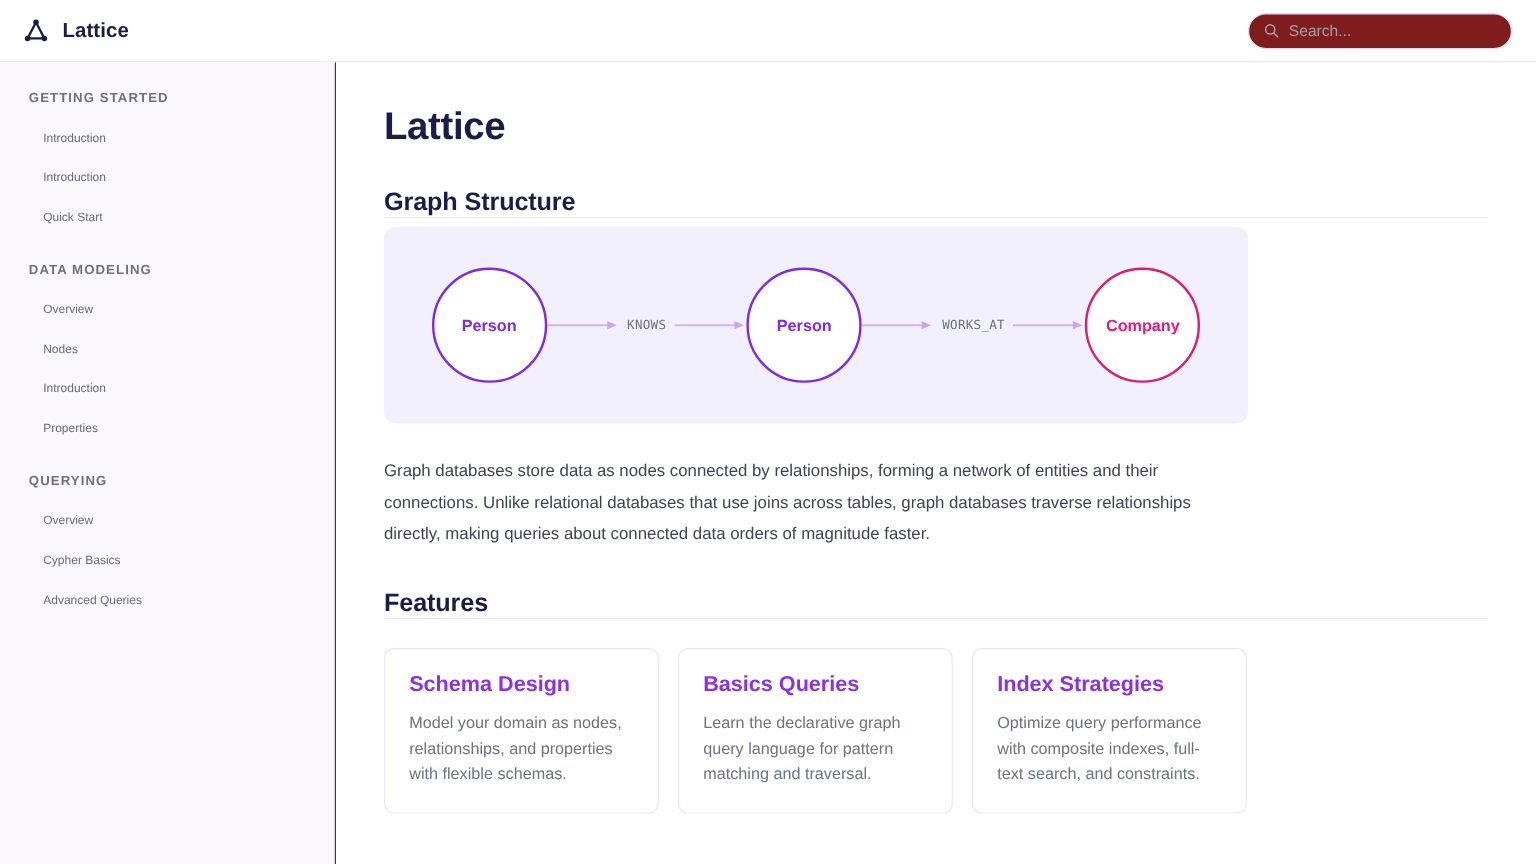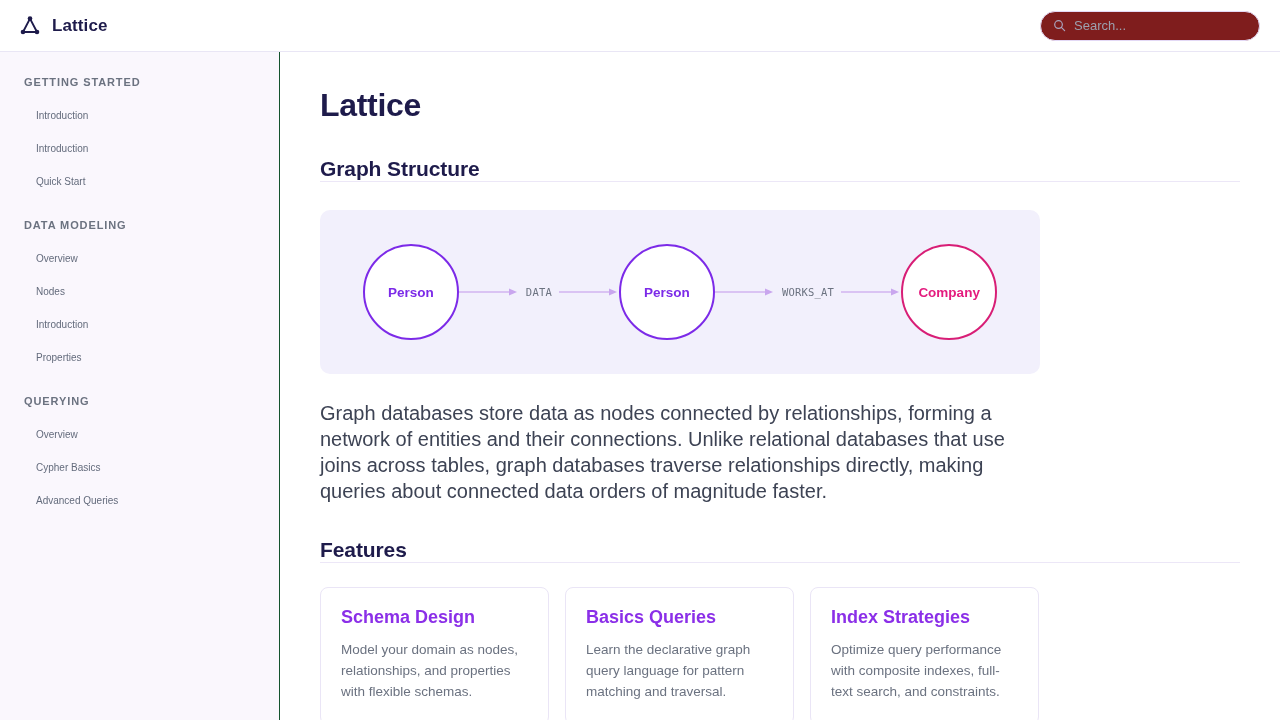--- a/index.html
+++ b/index.html
@@ -142,21 +142,21 @@
     font-size: 21px;
     font-weight: bold;
     color: #1e1b4b;
     padding-bottom: 0;
     border-bottom: 1px solid #ece7f7;
     letter-spacing: -0.1px;
   }
 
   
   .graph-panel {
-    margin-top: 28px;
+    margin-top: 7px;
     width: 720px;
     height: 164px;
     background: #f2f0fc;
     border-radius: 10px;
     display: flex;
     align-items: center;
     justify-content: center;
   }
 
   .graph-row {
@@ -203,21 +203,21 @@
     font-family: "DejaVu Sans Mono", monospace;
     font-size: 10.5px;
     color: #6b7280;
     letter-spacing: 0.2px;
     padding: 0 7px;
     white-space: nowrap;
   }
 
   .body-text {
     margin-top: 26px;
-    font-size: 20px;
+    font-size: 14px;
     line-height: 26px;
     color: #3d4354;
     max-width: 715px;
   }
 
   
   .cards {
     margin-top: 24px;
     display: flex;
     gap: 16px;
@@ -312,21 +312,21 @@
         <span class="node-label">Person</span>
       </div>
 
       <div class="edge">
         <span>
           <svg class="edge-seg" viewBox="0 0 60 10">
             <line x1="0" y1="5" x2="50" y2="5" stroke="#d2b4f0" stroke-width="1.6"></line>
             <path d="M50 1.6 L58 5 L50 8.4 Z" fill="#c9a6ee"></path>
           </svg>
         </span>
-        <span class="edge-label">DATA</span>
+        <span class="edge-label">KNOWS</span>
         <span>
           <svg class="edge-seg" viewBox="0 0 60 10">
             <line x1="0" y1="5" x2="50" y2="5" stroke="#d2b4f0" stroke-width="1.6"></line>
             <path d="M50 1.6 L58 5 L50 8.4 Z" fill="#c9a6ee"></path>
           </svg>
         </span>
       </div>
 
       <div class="node">
         <span class="node-label">Person</span>

